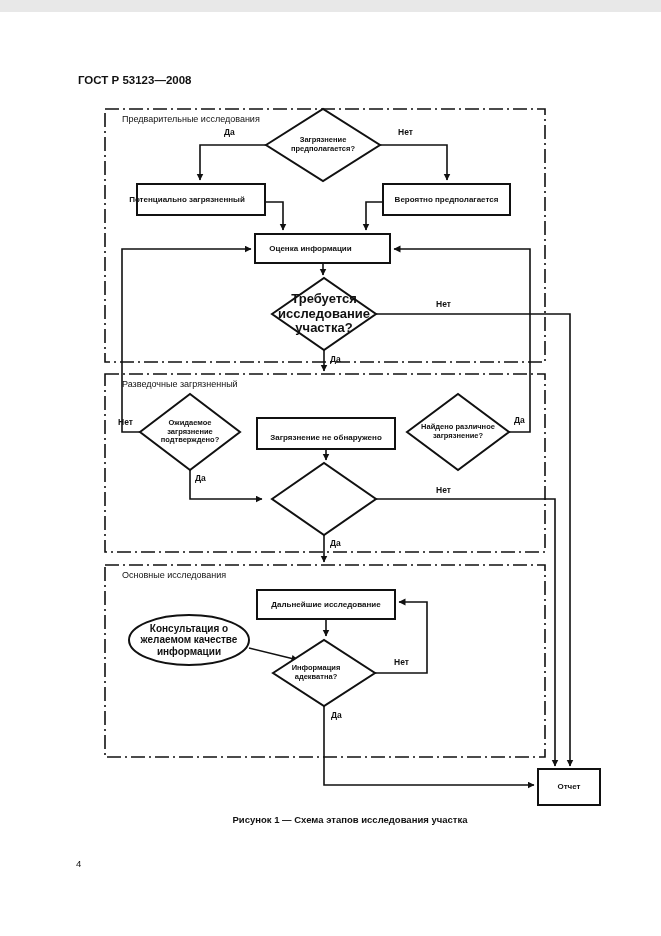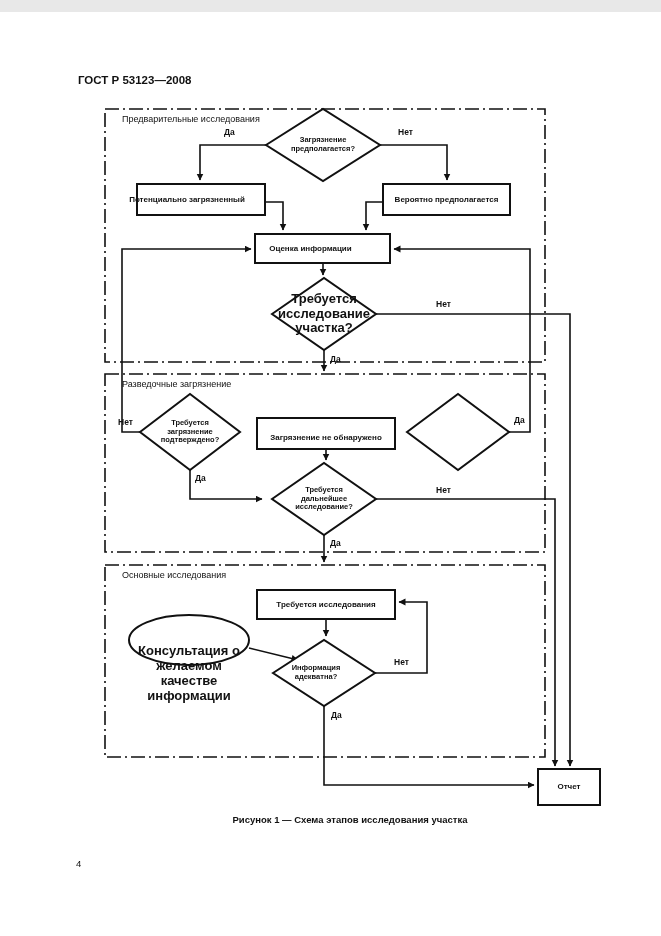--- a/index.html
+++ b/index.html
@@ -75,33 +75,33 @@
     <rect x="257" y="406" width="138" height="31" fill="#fff" stroke="#111" stroke-width="2"></rect>
     <polygon points="407,420 458,382 509,420 458,458" fill="#fff" stroke="#111" stroke-width="2"></polygon>
     <polygon points="272,487 324,451 376,487 324,523" fill="#fff" stroke="#111" stroke-width="2"></polygon>
     <rect x="257" y="578" width="138" height="29" fill="#fff" stroke="#111" stroke-width="2"></rect>
     <ellipse cx="189" cy="628" rx="60" ry="25" fill="#fff" stroke="#111" stroke-width="2"></ellipse>
     <polygon points="273,661 324,628 375,661 324,694" fill="#fff" stroke="#111" stroke-width="2"></polygon>
     <rect x="538" y="757" width="62" height="36" fill="#fff" stroke="#111" stroke-width="2"></rect>
   </svg>
 
   <div class="section-lbl" style="left:122px;top:102px">Предварительные исследования</div>
-  <div class="section-lbl" style="left:122px;top:367px">Разведочные загрязнение</div>
+  <div class="section-lbl" style="left:122px;top:367px">Разведочные загрязненный</div>
   <div class="section-lbl" style="left:122px;top:558px">Основные исследования</div>
 
   <div class="lbl" style="left:276px;top:111px;width:94px;height:44px;font-size:7.5px">Загрязнение предполагается?</div>
   <div class="lbl" style="left:125px;top:172px;width:124px;height:31px">Потенциально загрязненный</div>
   <div class="lbl" style="left:385px;top:172px;width:123px;height:31px">Вероятно предполагается</div>
   <div class="lbl" style="left:257px;top:222px;width:107px;height:29px">Оценка информации</div>
   <div class="lbl" style="left:283px;top:279px;width:82px;height:46px;font-size:13px">Требуется исследование участка?</div>
-  <div class="lbl" style="left:150px;top:397px;width:80px;height:46px;font-size:7.5px">Требуется загрязнение подтверждено?</div>
+  <div class="lbl" style="left:150px;top:397px;width:80px;height:46px;font-size:7.5px">Ожидаемое загрязнение подтверждено?</div>
   <div class="lbl" style="left:259px;top:406px;width:134px;height:39px">Загрязнение не обнаружено</div>
-  <div class="lbl" style="left:283px;top:464px;width:82px;height:46px;font-size:7.5px">Требуется дальнейшее исследование?</div>
-  <div class="lbl" style="left:259px;top:578px;width:134px;height:29px">Требуется исследования</div>
-  <div class="lbl" style="left:136px;top:640px;width:106px;height:44px;font-size:13px">Консультация о желаемом качестве информации</div>
+  <div class="lbl" style="left:418px;top:397px;width:80px;height:46px;font-size:7.5px">Найдено различное загрязнение?</div>
+  <div class="lbl" style="left:259px;top:578px;width:134px;height:29px">Дальнейшие исследование</div>
+  <div class="lbl" style="left:136px;top:606px;width:106px;height:44px;font-size:10px">Консультация о желаемом качестве информации</div>
   <div class="lbl" style="left:274px;top:640px;width:84px;height:42px;font-size:7.5px">Информация адекватна?</div>
   <div class="lbl" style="left:538px;top:757px;width:62px;height:36px">Отчет</div>
 
   <div class="edge-lbl" style="left:224px;top:115px">Да</div>
   <div class="edge-lbl" style="left:398px;top:115px">Нет</div>
   <div class="edge-lbl" style="left:436px;top:287px">Нет</div>
   <div class="edge-lbl" style="left:330px;top:342px">Да</div>
   <div class="edge-lbl" style="left:118px;top:405px">Нет</div>
   <div class="edge-lbl" style="left:514px;top:403px">Да</div>
   <div class="edge-lbl" style="left:195px;top:461px">Да</div>

